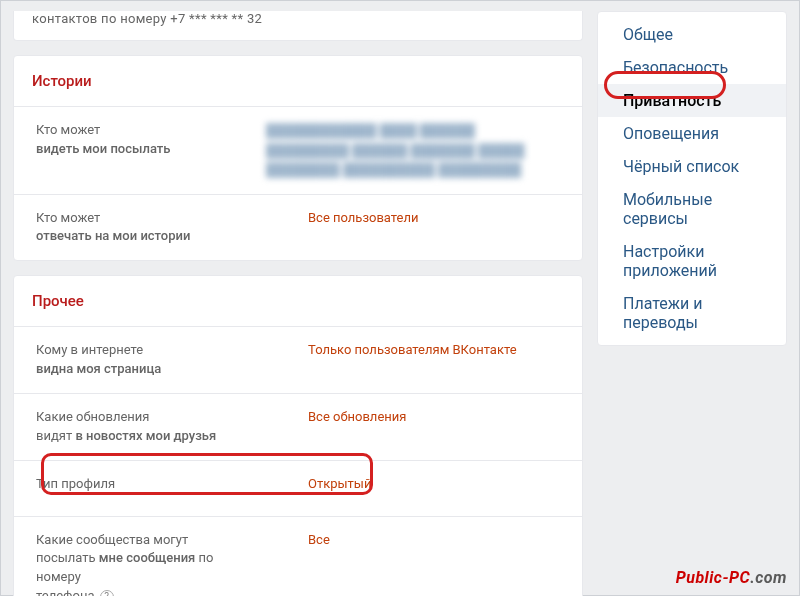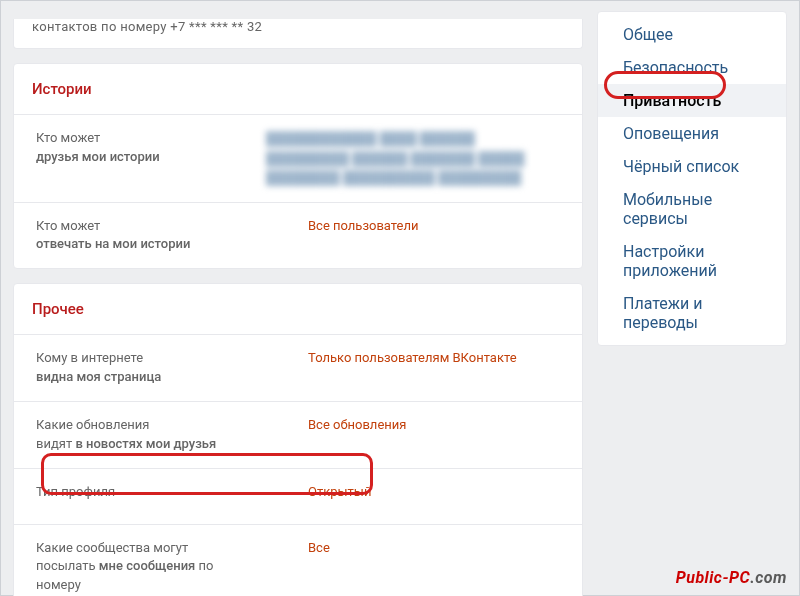--- a/index.html
+++ b/index.html
@@ -33,21 +33,20 @@
     background: #fff;
     border: 1px solid #e7e8ec;
     border-radius: 4px;
     margin-bottom: 14px;
   }
   .partial-top {
     border-top-left-radius: 0;
     border-top-right-radius: 0;
     border-top: none;
     padding-top: 0;
-    margin-top: 8px;
   }
   .phone-row {
     padding: 0 18px 14px 18px;
     font-size: 13px;
     color: #656565;
   }
   .phone-masked {
     letter-spacing: 0.3px;
   }
   .card-header {
@@ -165,21 +164,21 @@
           </span>
         </div>
       </div>
 
       <div class="card">
         <div class="card-header">Истории</div>
 
         <div class="row">
           <div class="row-label">
             <span>Кто может</span><br>
-            <b>друзья мои истории</b>
+            <b>видеть мои посылать</b>
           </div>
           <div class="row-value blurred">████████████ ████ ██████
 █████████ ██████ ███████ █████
 ████████ ██████████ █████████</div>
         </div>
 
         <div class="row">
           <div class="row-label">
             <span>Кто может</span><br>
             <b>отвечать на мои истории</b>

